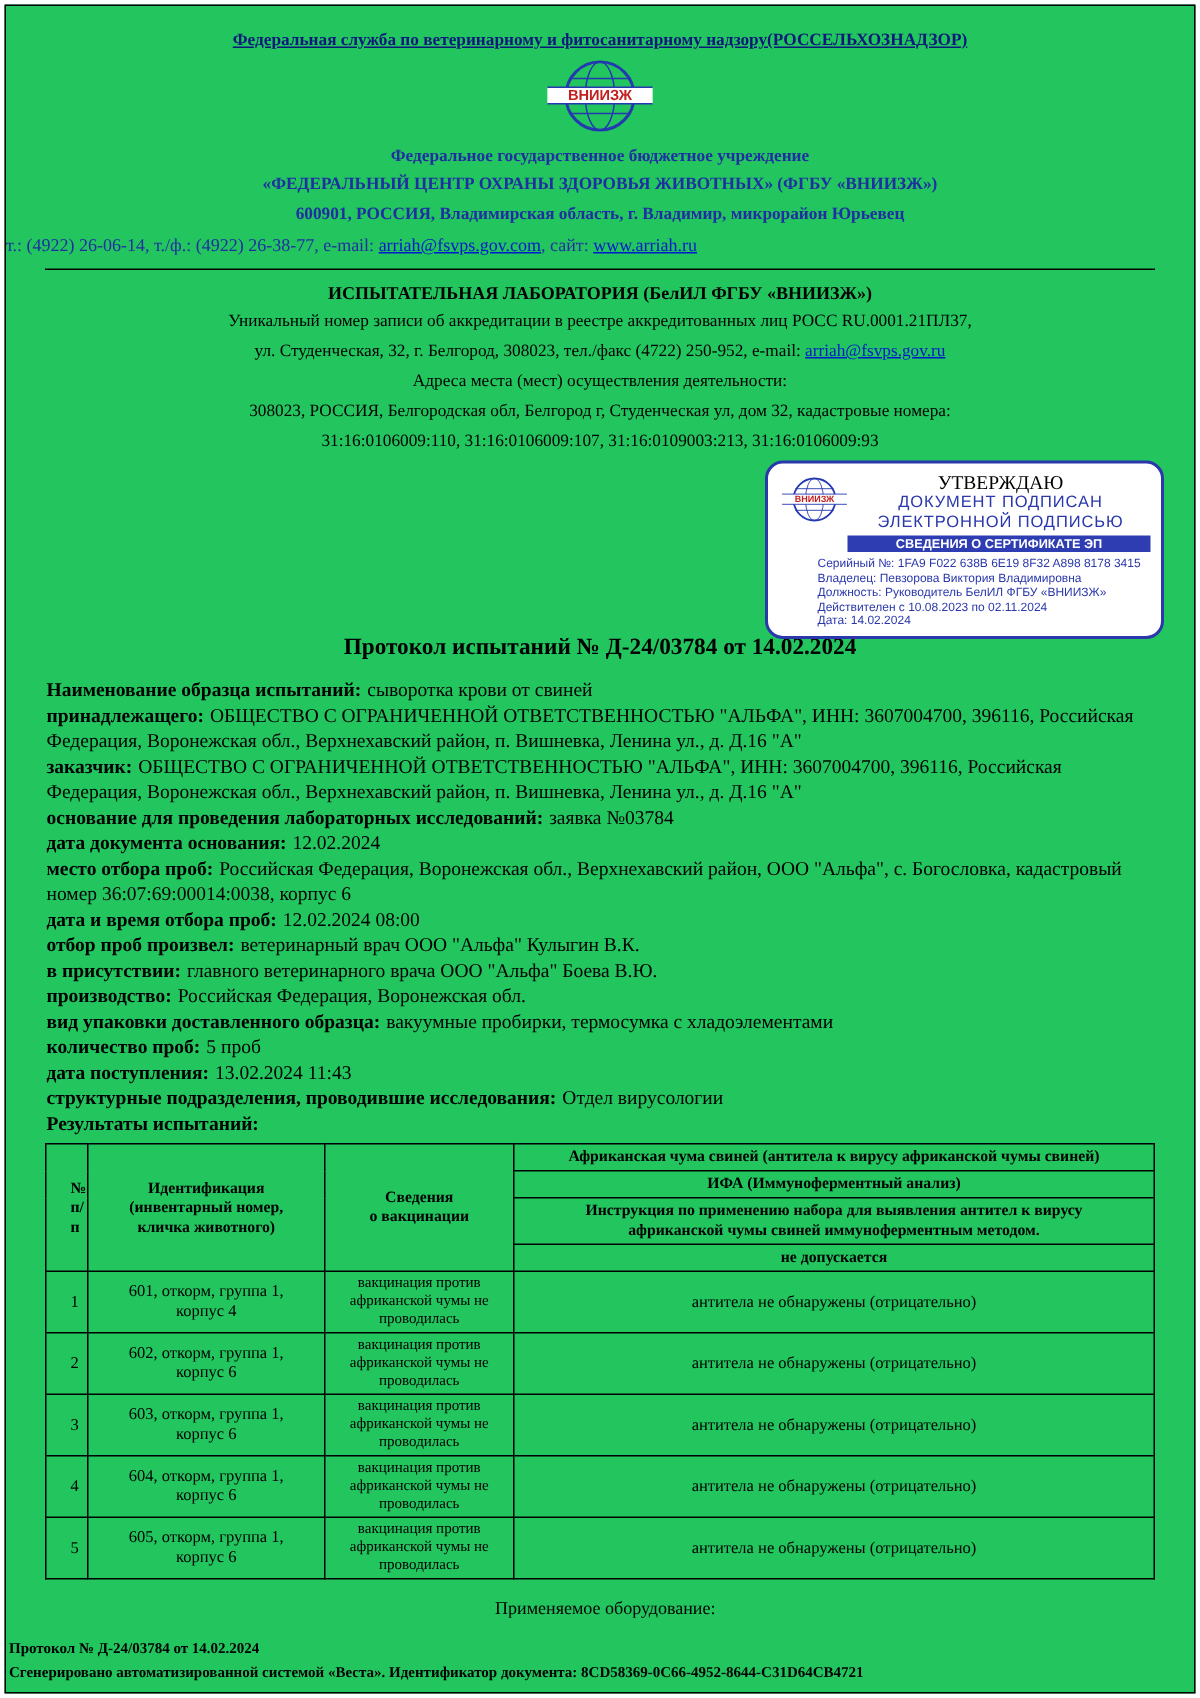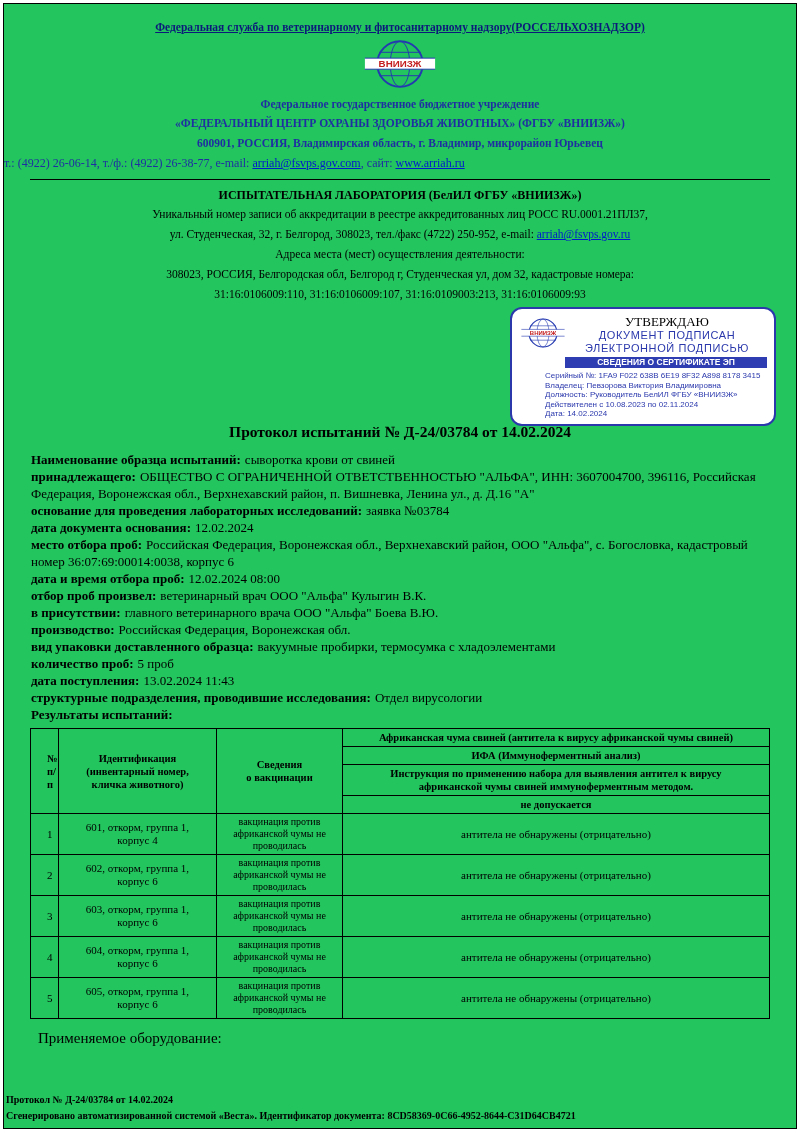--- a/index.html
+++ b/index.html
@@ -34,21 +34,21 @@
   .field{font-size:13px;line-height:17px;}
   .field b{margin-right:4px;}
 
   .results{border-collapse:collapse;margin:5px auto 0;width:740px;table-layout:fixed;}
   .results th,.results td{border:1px solid #000;text-align:center;vertical-align:middle;padding:2px 16px;}
   .results th{font-weight:bold;font-size:10.5px;line-height:13px;}
   .results td{font-size:11px;line-height:13px;font-weight:normal;}
   td.vac{font-size:10px;line-height:12px;}
   .pre{white-space:pre-line;}
 
-  .equipment{margin:10px 27px 0 34px;font-size:15px;line-height:18px;}
+  .equipment{margin:10px 27px 0 34px;font-size:12px;line-height:18px;text-align:center;}
   .footer{position:absolute;left:2px;bottom:5px;font-size:10px;line-height:15.5px;font-weight:bold;}
 </style>
 </head>
 <body>
 
 <div class="page">
 
   <div class="agency">
     <span class="u">Федеральная служба по ветеринарному и фитосанитарному надзору(РОССЕЛЬХОЗНАДЗОР)</span>
   </div>
@@ -102,20 +102,21 @@
       <div>Действителен с 10.08.2023 по 02.11.2024</div>
       <div>Дата: 14.02.2024</div>
     </div>
   </div>
 
   <div class="protocol-title">Протокол испытаний № Д-24/03784 от 14.02.2024</div>
 
   <div class="body-fields">
     <p class="field"><b>Наименование образца испытаний:</b><span>сыворотка крови от свиней</span></p>
     <p class="field"><b>принадлежащего:</b><span>ОБЩЕСТВО С ОГРАНИЧЕННОЙ ОТВЕТСТВЕННОСТЬЮ "АЛЬФА", ИНН: 3607004700, 396116, Российская Федерация, Воронежская обл., Верхнехавский район, п. Вишневка, Ленина ул., д. Д.16 "А"</span></p>
+    <p class="field"><b>заказчик:</b><span>ОБЩЕСТВО С ОГРАНИЧЕННОЙ ОТВЕТСТВЕННОСТЬЮ "АЛЬФА", ИНН: 3607004700, 396116, Российская Федерация, Воронежская обл., Верхнехавский район, п. Вишневка, Ленина ул., д. Д.16 "А"</span></p>
     <p class="field"><b>основание для проведения лабораторных исследований:</b><span>заявка №03784</span></p>
     <p class="field"><b>дата документа основания:</b><span>12.02.2024</span></p>
     <p class="field"><b>место отбора проб:</b><span>Российская Федерация, Воронежская обл., Верхнехавский район, ООО "Альфа", с. Богословка, кадастровый номер 36:07:69:00014:0038, корпус 6</span></p>
     <p class="field"><b>дата и время отбора проб:</b><span>12.02.2024 08:00</span></p>
     <p class="field"><b>отбор проб произвел:</b><span>ветеринарный врач ООО "Альфа" Кулыгин В.К.</span></p>
     <p class="field"><b>в присутствии:</b><span>главного ветеринарного врача ООО "Альфа" Боева В.Ю.</span></p>
     <p class="field"><b>производство:</b><span>Российская Федерация, Воронежская обл.</span></p>
     <p class="field"><b>вид упаковки доставленного образца:</b><span>вакуумные пробирки, термосумка с хладоэлементами</span></p>
     <p class="field"><b>количество проб:</b><span>5 проб</span></p>
     <p class="field"><b>дата поступления:</b><span>13.02.2024 11:43</span></p>

